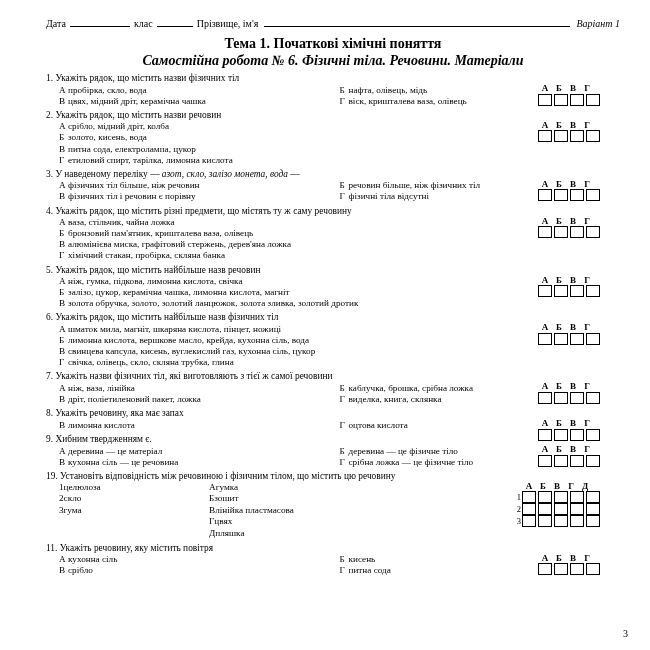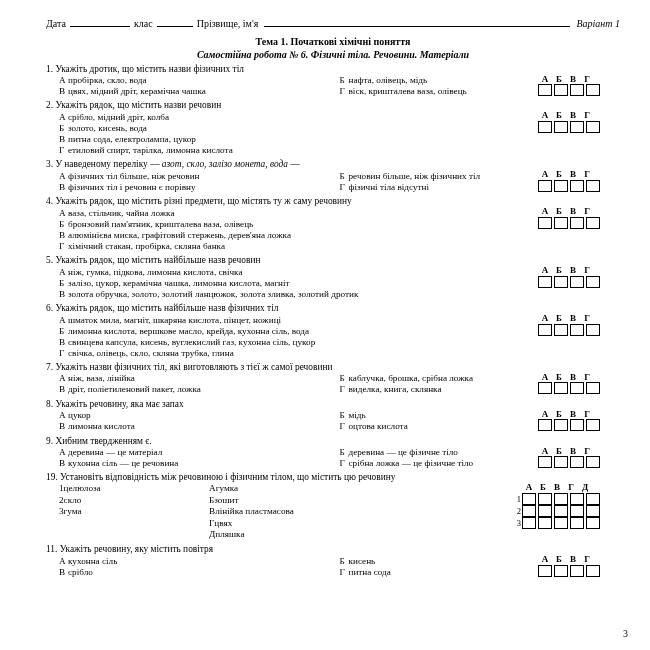--- a/index.html
+++ b/index.html
@@ -36,21 +36,21 @@
   .hdr .r1 { width: 60px; margin: 0 4px; }
   .hdr .r2 { width: 36px; margin: 0 4px; }
   .hdr .r3 { flex: 1; margin: 0 6px; }
   .hdr .variant { white-space: nowrap; font-style: italic; }
 
   .title-block {
     text-align: center;
     font-weight: bold;
     margin-top: 6px;
     margin-bottom: 2px;
-    font-size: 10px;
+    font-size: 14px;
   }
   .title-block .t2 {
     font-style: italic;
     font-weight: bold;
     margin-top: 1px;
   }
 
   .q {
     position: relative;
     margin-top: 3.2px;
@@ -173,21 +173,21 @@
     <span class="variant">Варіант 1</span>
   </div>
 
   <div class="title-block">
     <div class="t1">Тема 1. Початкові хімічні поняття</div>
     <div class="t2">Самостійна робота № 6.  Фізичні тіла. Речовини. Матеріали</div>
   </div>
 
   <div id="questions">
       <div class="q">
-        <div class="q-head"><span class="q-num">1.</span> <span class="q-text">Укажіть дротик, що містить назви фізичних тіл</span></div>
+        <div class="q-head"><span class="q-num">1.</span> <span class="q-text">Укажіть рядок, що містить назви фізичних тіл</span></div>
         <div class="opts col2">
           <div class="opt-row">
             <div class="opt"><span class="lt">А</span>пробірка, скло, вода</div>
             <div class="opt"><span class="lt">Б</span>нафта, олівець, мідь</div>
           </div>
           <div class="opt-row">
             <div class="opt"><span class="lt">В</span>цвях, мідний дріт, керамічна чашка</div>
             <div class="opt"><span class="lt">Г</span>віск, кришталева ваза, олівець</div>
           </div>
         </div>
@@ -377,24 +377,20 @@
             <i></i>
             <i></i>
             <i></i>
             <i></i>
           </div>
         </div>
       </div>
       <div class="q">
         <div class="q-head"><span class="q-num">8.</span> <span class="q-text">Укажіть  речовину, яка має запах</span></div>
         <div class="opts col2">
-          <div class="opt-row">
-            <div class="opt"><span class="lt">А</span>цукор</div>
-            <div class="opt"><span class="lt">Б</span>мідь</div>
-          </div>
           <div class="opt-row">
             <div class="opt"><span class="lt">В</span>лимонна кислота</div>
             <div class="opt"><span class="lt">Г</span>оцтова кислота</div>
           </div>
         </div>
         <div class="ansgrp" style="top: 10px;">
           <div class="letters">
             <span>А</span>
             <span>Б</span>
             <span>В</span>

